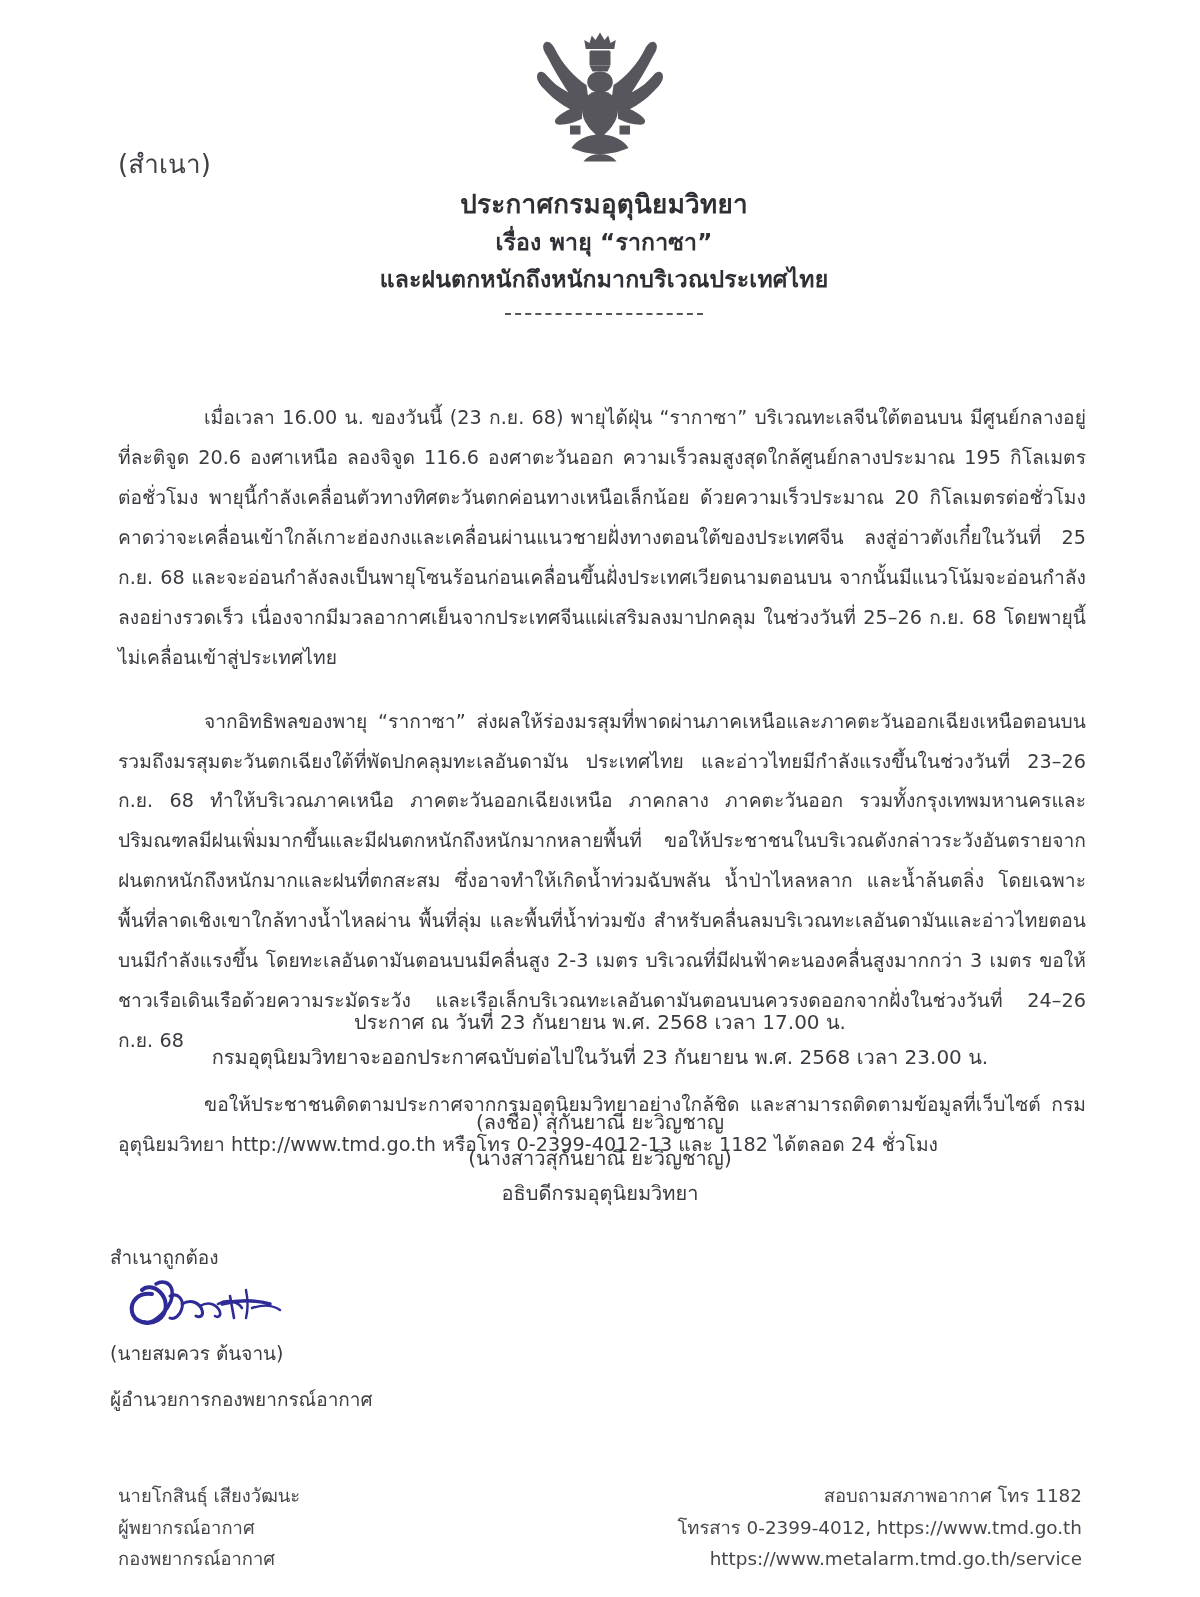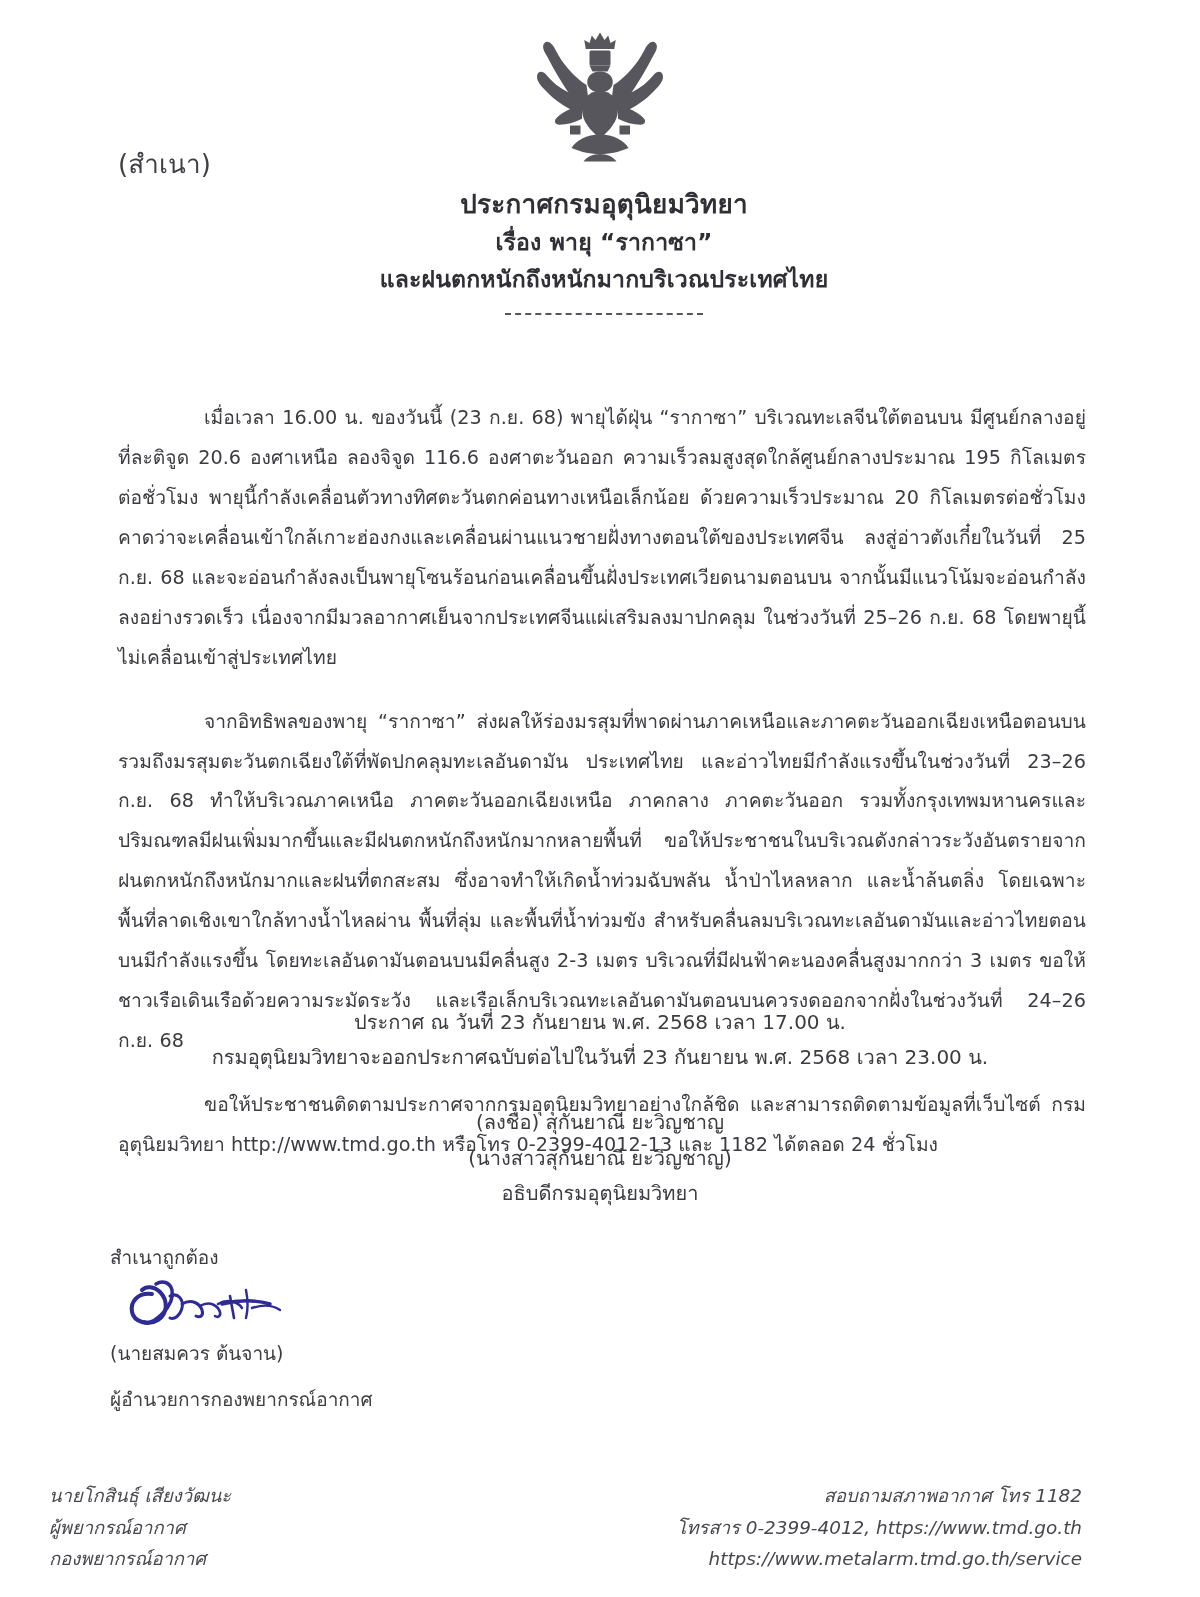--- a/index.html
+++ b/index.html
@@ -170,23 +170,22 @@
   }
 
   
   .footer {
     position: absolute;
     bottom: 22px;
     left: 0;
     width: 1200px;
     display: flex;
     justify-content: space-between;
-    padding: 0 118px 0 49px;
+    padding: 0 118px 0 118px;
     box-sizing: border-box;
-    font-style: italic;
   }
   .footer-left { text-align: left; }
   .footer-right { text-align: right; }
   .footer-line {
     font-size: 18.4px;
     line-height: 1.72;
     color: #46464c;
     white-space: nowrap;
   }
 </style>

